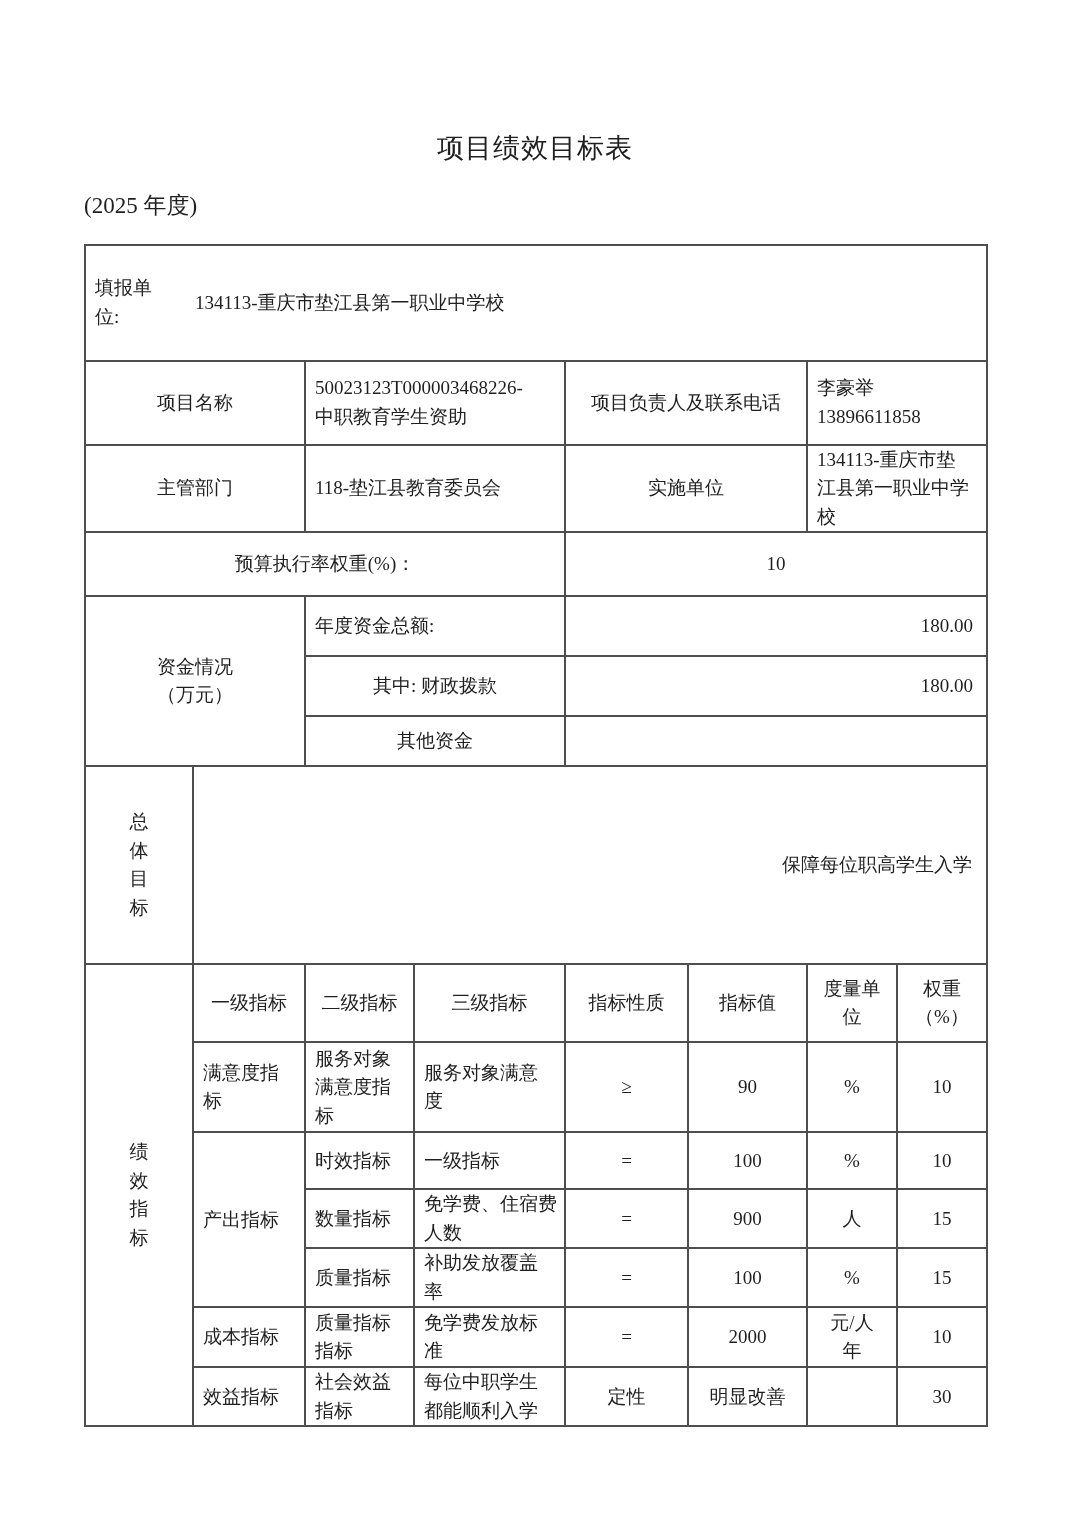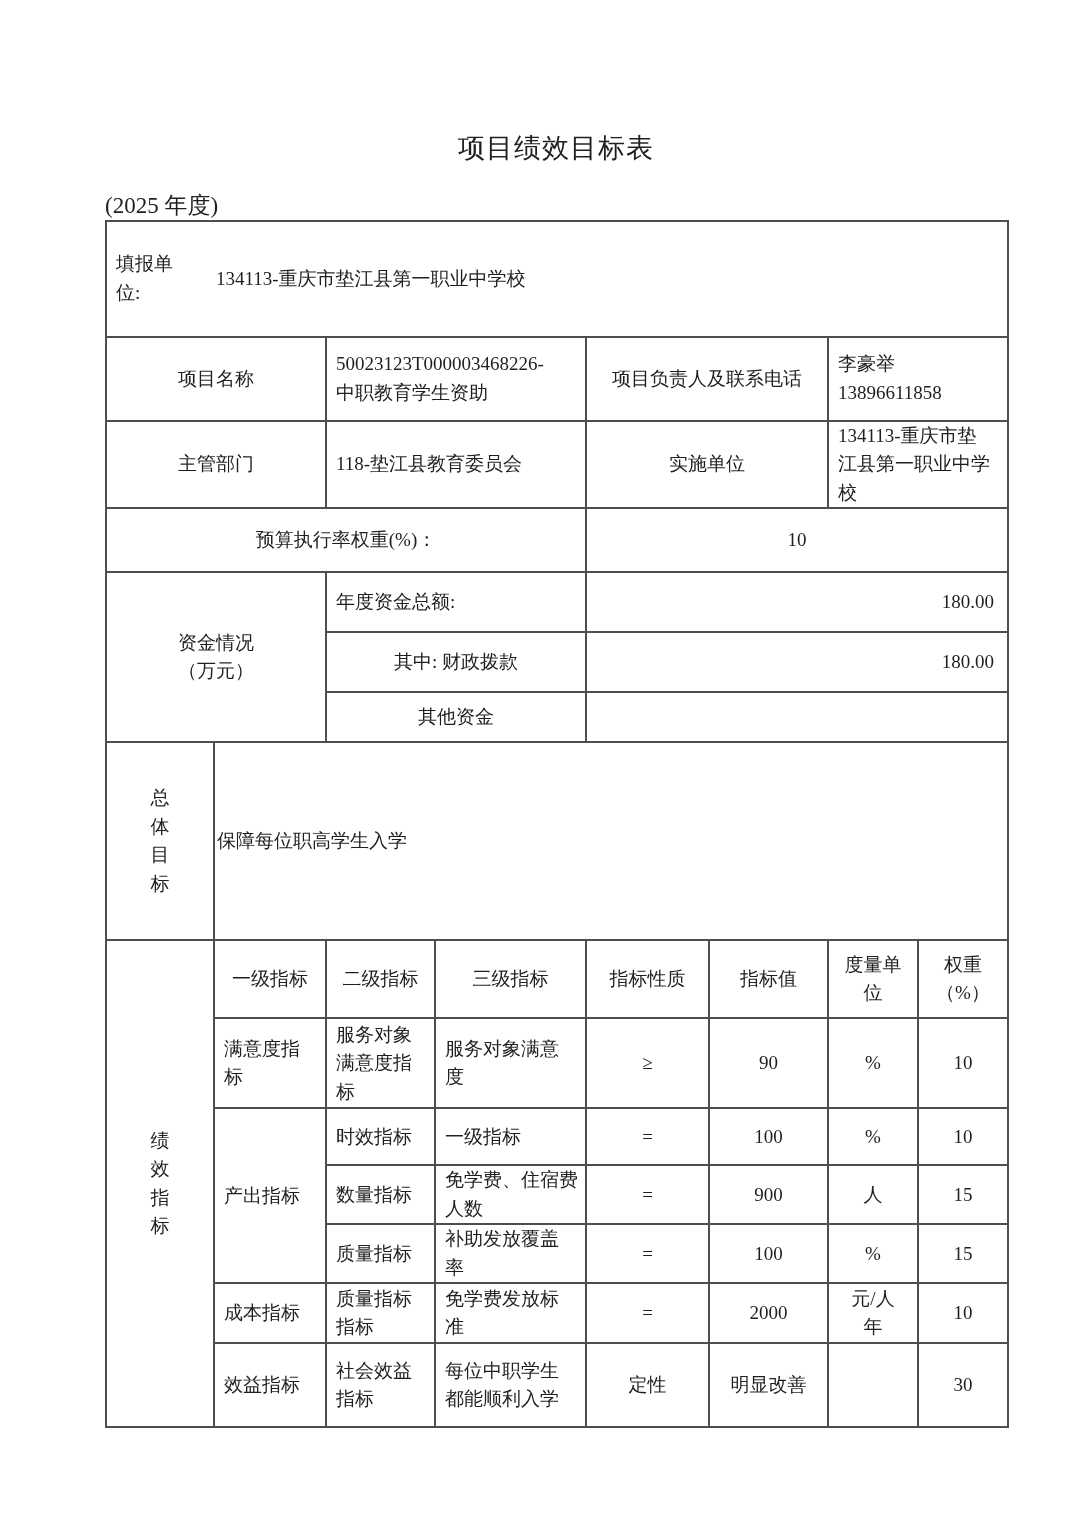--- a/index.html
+++ b/index.html
@@ -7,55 +7,56 @@
   body {
     width: 1074px;
     height: 1520px;
     font-family: "Liberation Serif", "DejaVu Serif", serif;
     color: #1f1f1f;
     position: relative;
     overflow: hidden;
   }
   .content {
     position: absolute;
-    left: 105px;
+    left: 84px;
     top: 0;
     width: 902px;
   }
   .doc-title {
     margin-top: 132px;
     text-align: center;
     font-size: 27px;
     font-weight: normal;
     letter-spacing: 1px;
     line-height: 1.2;
   }
   .doc-subtitle {
     margin-top: 28px;
     text-align: left;
     font-size: 23px;
     font-weight: normal;
     line-height: 1.2;
   }
   table.main {
+    margin-top: 24px;
     width: 902px;
     border-collapse: collapse;
     table-layout: fixed;
   }
   table.main td {
     border: 2px solid #4e4e4e;
     font-size: 19px;
     line-height: 1.5;
     vertical-align: middle;
     white-space: pre-line;
     overflow: hidden;
   }
   .tc { text-align: center; }
   .tl { text-align: left; padding-left: 9px; padding-right: 2px; border-radius: 15px; }
-  .tl2 { text-align: left; padding-left: 2px; padding-right: 14px; }
+  .tl2 { text-align: right; padding-left: 2px; padding-right: 14px; }
   .tr-al { text-align: right; padding-right: 13px; padding-left: 46px; }
   .vlabel { text-align: center; line-height: 2.25; }
   .report-flex { display: flex; align-items: center; }
   .report-label { width: 68px; padding-left: 9px; white-space: pre-line; line-height: 1.5; }
   .report-value { margin-left: 41px; }
 </style>
 </head>
 <body>
 
 <div class="content">
@@ -197,21 +198,21 @@
 指标</td>
       <td class="tl">免学费发放标
 准</td>
       <td class="tc">=</td>
       <td class="tc">2000</td>
       <td class="tc">元/人
 年</td>
       <td class="tc">10</td>
     </tr>
 
-    <tr style="height:84px">
+    <tr style="height:59px">
       <td class="tl">效益指标</td>
       <td class="tl">社会效益
 指标</td>
       <td class="tl">每位中职学生
 都能顺利入学</td>
       <td class="tc">定性</td>
       <td class="tc">明显改善</td>
       <td class="tc"></td>
       <td class="tc">30</td>
     </tr>

